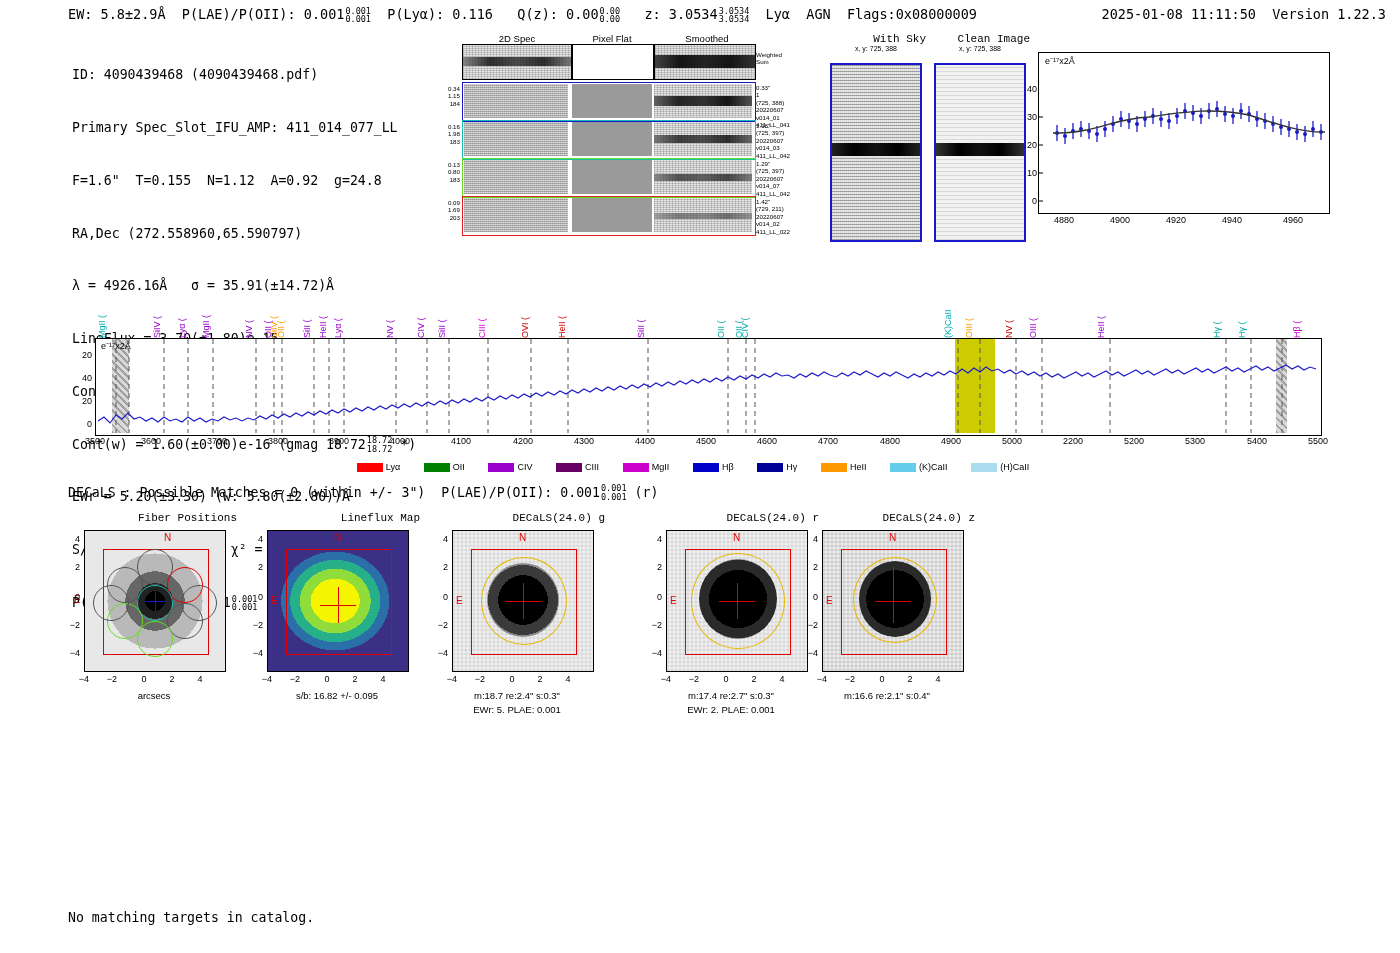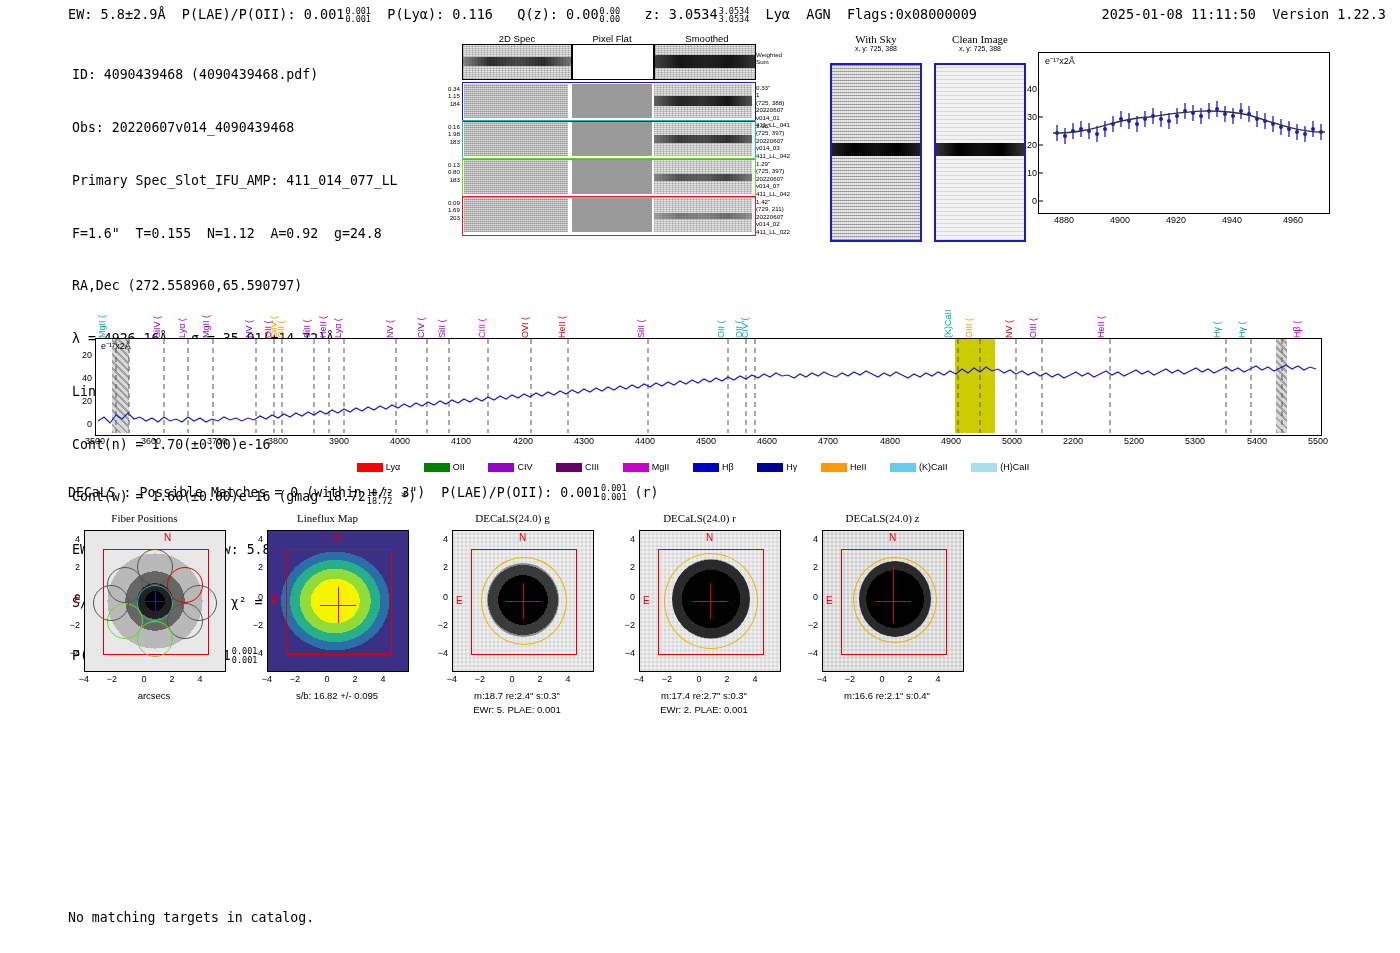--- a/index.html
+++ b/index.html
@@ -26,21 +26,21 @@
       background-color:#dcdcdc;}
   .streak{position:absolute;left:0;right:0;}
   .tinytxt{font-family:"Liberation Sans",sans-serif;font-size:6.2px;line-height:7.4px;}
   .smalltxt{font-family:"Liberation Sans",sans-serif;font-size:7px;line-height:8.4px;}
   
   #specplot{left:95px;top:338px;width:1225px;height:96px;border:1px solid #000;background:#fff;}
   .linelabel{position:absolute;font-family:"Liberation Sans",sans-serif;font-size:9px;transform-origin:left bottom;transform:rotate(-90deg);white-space:nowrap;}
   .legend-sw{display:inline-block;width:26px;height:9px;vertical-align:middle;margin-right:3px;}
   .legend-item{display:inline-block;margin-right:14px;font-family:"Liberation Sans",sans-serif;font-size:9px;}
   
-  .cut-title{font-family:Liberation Serif, serif;font-size:11px;text-align:center;}
+  .cut-title{font-family:Liberation Mono, monospace;font-size:11px;text-align:right;}
   .cut-axis{font-family:"Liberation Sans",sans-serif;font-size:9px;}
   .cutbox{position:absolute;border:1px solid #000;background:#fff;overflow:hidden;}
   .redrect{position:absolute;border:1.2px solid #e00000;}
   .ell{position:absolute;border:1.3px solid #e8b800;border-radius:50%;}
   .cross-h{position:absolute;height:0;border-top:1.2px solid #e00000;}
   .cross-v{position:absolute;width:0;border-left:1.2px solid #e00000;}
   .ns{position:absolute;color:#e00000;font-family:"Liberation Sans",sans-serif;font-size:10px;}
   .caption{font-family:"Liberation Sans",sans-serif;font-size:9.5px;text-align:center;}
   #bottomtext{left:68px;top:874px;font-size:13.2px;line-height:17.6px;}
   #decals-line{left:68px;top:484px;font-size:13.2px;}
@@ -48,21 +48,20 @@
 </style>
 </head>
 <body>
 
 <div class="abs mono nowrap" id="hdr-line"><span>EW: 5.8±2.9Å</span>&nbsp;&nbsp;<span>P(LAE)/P(OII):</span> <span>0.001</span><span class="stackfrac"><span>0.001</span><br><span>0.001</span></span>&nbsp;&nbsp;<span>P(Lyα): 0.116</span>&nbsp;&nbsp; <span>Q(z): 0.00</span><span class="stackfrac"><span>0.00</span><br><span>0.00</span></span>&nbsp;&nbsp; <span>z: 3.0534</span><span class="stackfrac"><span>3.0534</span><br><span>3.0534</span></span>&nbsp;&nbsp;<span>Lyα  AGN</span>&nbsp;&nbsp;<span>Flags:0x08000009</span></div>
 
 <div class="abs mono nowrap" id="hdr-date"><span>2025-01-08 11:11:50</span>&nbsp;&nbsp;<span>Version 1.22.3</span></div>
 
 <div class="abs mono nowrap" id="infoblock">
   <div>ID: 4090439468 (4090439468.pdf)</div>
-  <div>Obs: 20220607v014_4090439468</div>
   <div>Primary Spec_Slot_IFU_AMP: 411_014_077_LL</div>
   <div>F=1.6"  T=0.155  N=1.12  A=0.92  g=24.8</div>
   <div>RA,Dec (272.558960,65.590797)</div>
   <div>λ = 4926.16Å   σ = 35.91(±14.72)Å</div>
   <div>LineFlux = 3.70(±1.80)e-15</div>
   <div>Cont(n) = 1.70(±0.00)e-16</div>
   <div><span>Cont(w) = 1.60(±0.00)e-16 (gmag 18.72</span><span class="stackfrac"><span>18.72</span><br><span>18.72</span></span> <span>*)</span></div>
   <div>EWr = 5.20(±3.30) (w: 5.80(±2.80))Å</div>
   <div>S/N = 31.2(±15.3)   χ² = 4.9(±0.0)</div>
   <div><span>P(LAE)/P(OII): 0.001</span><span class="stackfrac"><span>0.001</span><br><span>0.001</span></span></div>
@@ -501,21 +500,21 @@
   <div class="abs cut-axis" style="left:4px;top:136px;width:24px;text-align:right;">−4</div>
   <div class="abs cut-axis" style="left:22px;top:162px;width:20px;text-align:center;">−4</div>
   <div class="abs cut-axis" style="left:50px;top:162px;width:20px;text-align:center;">−2</div>
   <div class="abs cut-axis" style="left:82px;top:162px;width:20px;text-align:center;">0</div>
   <div class="abs cut-axis" style="left:110px;top:162px;width:20px;text-align:center;">2</div>
   <div class="abs cut-axis" style="left:138px;top:162px;width:20px;text-align:center;">4</div>
   <div class="abs caption" style="left:2px;top:178px;width:190px;">m:18.7  re:2.4"  s:0.3"</div>
   <div class="abs caption" style="left:2px;top:192px;width:190px;">EWr: 5. PLAE: 0.001</div>
 </div>
 
-<div class="abs" style="left:607px;top:512px;width:185px;height:210px;">
+<div class="abs" style="left:634px;top:512px;width:185px;height:210px;">
   <div class="cut-title" style="width:185px;">DECaLS(24.0) r</div>
   <div class="cutbox" style="left:32px;top:18px;width:140px;height:140px;background:#f0f0f0;
       background-image:repeating-linear-gradient(0deg,rgba(0,0,0,.05) 0 2px,rgba(0,0,0,0) 2px 4px),repeating-linear-gradient(90deg,rgba(0,0,0,.05) 0 2px,rgba(0,0,0,0) 2px 4px);">
     <div class="abs" style="left:32px;top:28px;width:78px;height:80px;border-radius:50%;background:radial-gradient(circle,#000 0 52%,#2a2a2a 52% 70%,#7a7a7a 70% 88%,#d0d0d0 88% 100%);"></div>
     <div class="redrect" style="left:18px;top:18px;width:104px;height:104px;"></div>
     <div class="ell" style="left:24px;top:22px;width:92px;height:94px;"></div>
     <div class="cross-h" style="left:52px;top:70px;width:36px;"></div>
     <div class="cross-v" style="left:70px;top:52px;height:36px;"></div>
     <div class="abs ns" style="left:66px;top:1px;">N</div>
     <div class="abs ns" style="left:3px;top:64px;">E</div>

